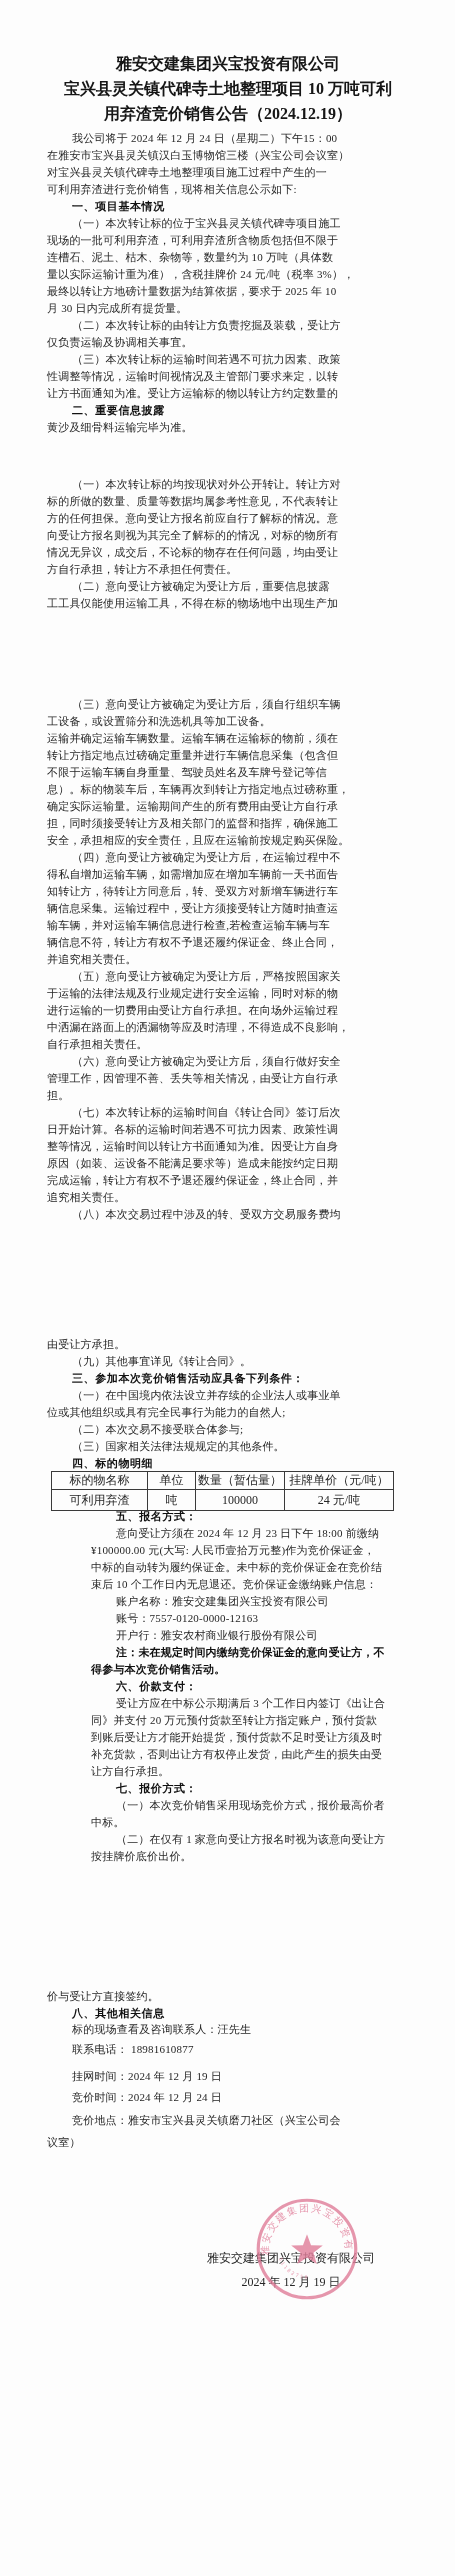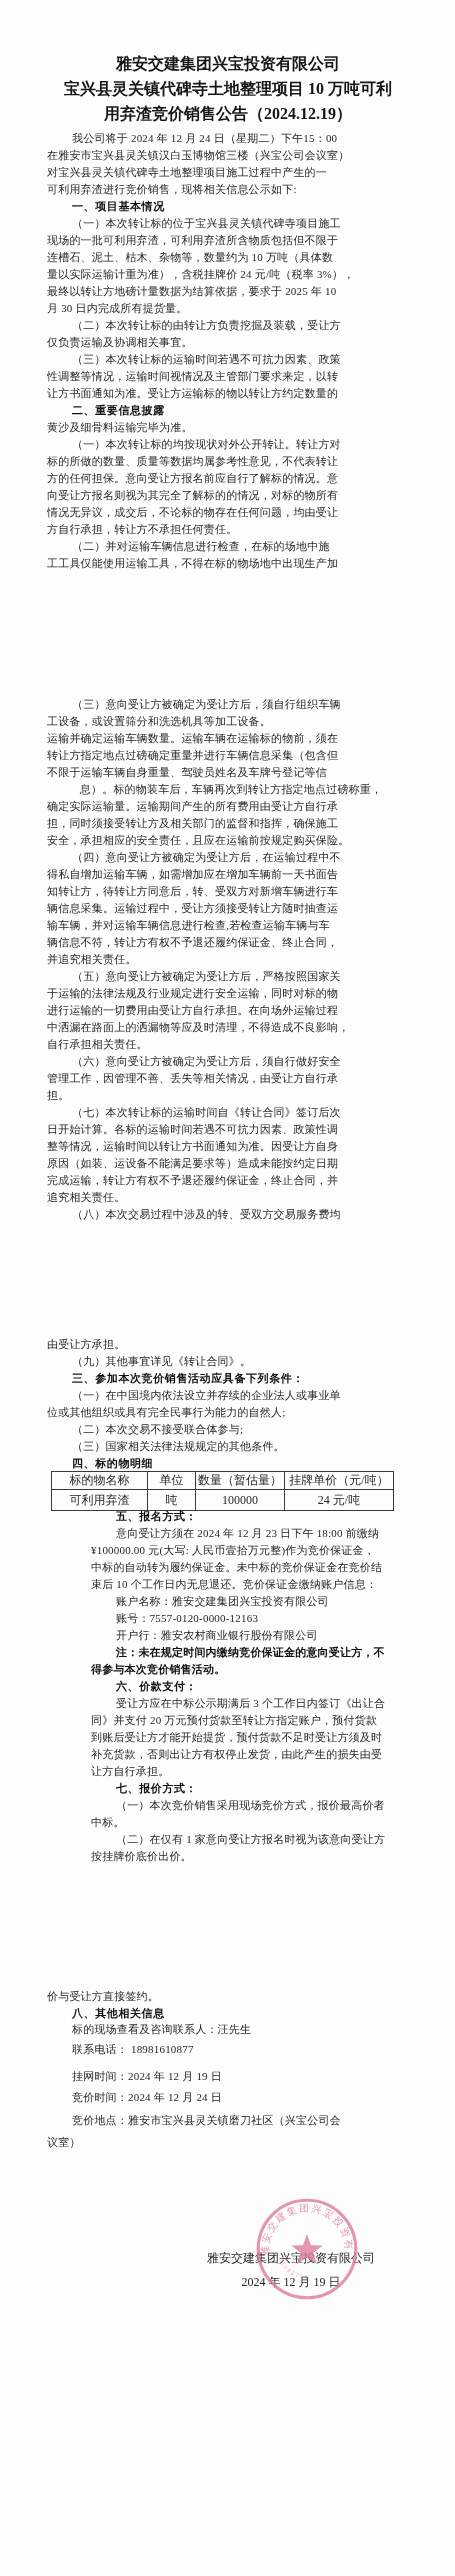--- a/index.html
+++ b/index.html
@@ -64,36 +64,36 @@
     <div class="line" style="height: 17px;">量以实际运输计重为准），含税挂牌价 24 元/吨（税率 3%），</div>
     <div class="line" style="height: 17px;">最终以转让方地磅计量数据为结算依据，要求于 2025 年 10</div>
     <div class="line" style="height: 17px;">月 30 日内完成所有提货量。</div>
     <div class="line ind" style="height: 17px;">（二）本次转让标的由转让方负责挖掘及装载，受让方</div>
     <div class="line" style="height: 17px;">仅负责运输及协调相关事宜。</div>
     <div class="line ind" style="height: 17px;">（三）本次转让标的运输时间若遇不可抗力因素、政策</div>
     <div class="line" style="height: 17px;">性调整等情况，运输时间视情况及主管部门要求来定，以转</div>
     <div class="line" style="height: 17px;">让方书面通知为准。受让方运输标的物以转让方约定数量的</div>
     <div class="line h ind" style="height: 17px;">二、重要信息披露</div>
     <div class="line" style="height: 17px;">黄沙及细骨料运输完毕为准。</div>
-    <div class="line ind" style="height: 17px;">（一）本次转让标的均按现状对外公开转让。转让方对</div>
+    <div class="line ind" style="height: 17px; margin-top: 40px;">（一）本次转让标的均按现状对外公开转让。转让方对</div>
     <div class="line" style="height: 17px;">标的所做的数量、质量等数据均属参考性意见，不代表转让</div>
     <div class="line" style="height: 17px;">方的任何担保。意向受让方报名前应自行了解标的情况。意</div>
     <div class="line" style="height: 17px;">向受让方报名则视为其完全了解标的的情况，对标的物所有</div>
     <div class="line" style="height: 17px;">情况无异议，成交后，不论标的物存在任何问题，均由受让</div>
     <div class="line" style="height: 17px;">方自行承担，转让方不承担任何责任。</div>
-    <div class="line ind" style="height: 17px;">（二）并对运输车辆信息进行检查，在标的场地中施</div>
+    <div class="line ind" style="height: 17px;">（二）意向受让方被确定为受让方后，重要信息披露</div>
     <div class="line" style="height: 17px;">工工具仅能使用运输工具，不得在标的物场地中出现生产加</div>
   </div>
 <div class="page-abs" style="top: 697px;">
     <div class="line ind" style="height: 17px;">（三）意向受让方被确定为受让方后，须自行组织车辆</div>
     <div class="line" style="height: 17px;">工设备，或设置筛分和洗选机具等加工设备。</div>
     <div class="line" style="height: 17px;">运输并确定运输车辆数量。运输车辆在运输标的物前，须在</div>
     <div class="line" style="height: 17px;">转让方指定地点过磅确定重量并进行车辆信息采集（包含但</div>
     <div class="line" style="height: 17px;">不限于运输车辆自身重量、驾驶员姓名及车牌号登记等信</div>
-    <div class="line" style="height: 17px; text-align: center;">息）。标的物装车后，车辆再次到转让方指定地点过磅称重，</div>
+    <div class="line" style="height: 17px;">息）。标的物装车后，车辆再次到转让方指定地点过磅称重，</div>
     <div class="line" style="height: 17px;">确定实际运输量。运输期间产生的所有费用由受让方自行承</div>
     <div class="line" style="height: 17px;">担，同时须接受转让方及相关部门的监督和指挥，确保施工</div>
     <div class="line" style="height: 17px;">安全，承担相应的安全责任，且应在运输前按规定购买保险。</div>
     <div class="line ind" style="height: 17px;">（四）意向受让方被确定为受让方后，在运输过程中不</div>
     <div class="line" style="height: 17px;">得私自增加运输车辆，如需增加应在增加车辆前一天书面告</div>
     <div class="line" style="height: 17px;">知转让方，待转让方同意后，转、受双方对新增车辆进行车</div>
     <div class="line" style="height: 17px;">辆信息采集。运输过程中，受让方须接受转让方随时抽查运</div>
     <div class="line" style="height: 17px;">输车辆，并对运输车辆信息进行检查,若检查运输车辆与车</div>
     <div class="line" style="height: 17px;">辆信息不符，转让方有权不予退还履约保证金、终止合同，</div>
     <div class="line" style="height: 17px;">并追究相关责任。</div>

